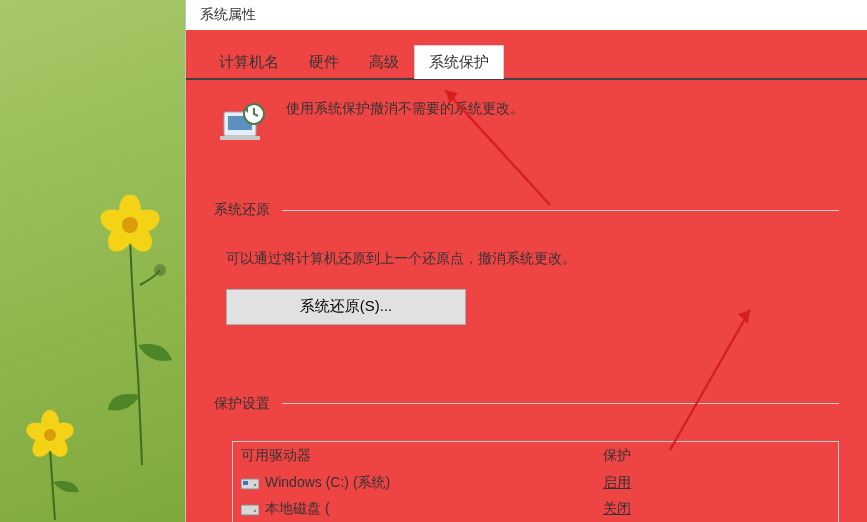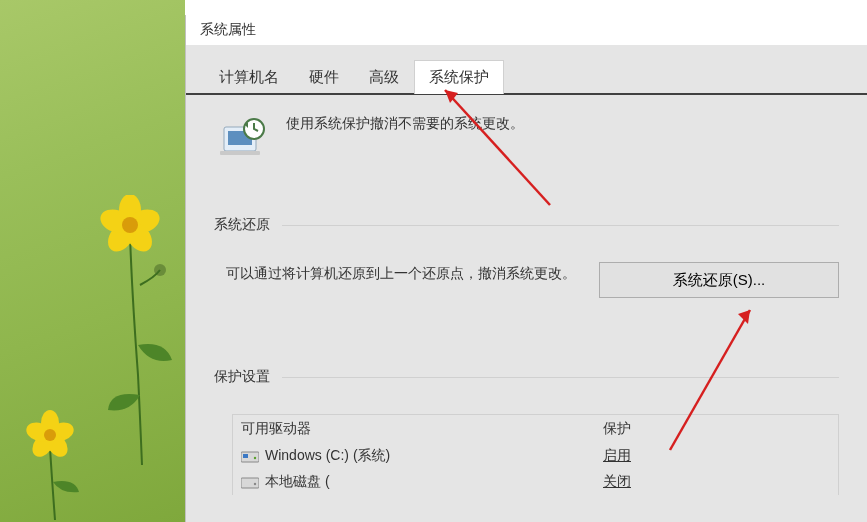--- a/index.html
+++ b/index.html
@@ -24,25 +24,24 @@
     .flower1 { top: 195px; left: 90px; }
     .flower2 { top: 410px; left: 15px; }
     .petal { fill: #f4d215; }
     .center { fill: #d99c0a; }
     .stem { stroke: #3d6e1f; stroke-width: 2; fill: none; }
     .leaf { fill: #4d8528; }
     .bud { fill: #6a8d3a; }
 
     .dialog {
       flex: 1;
-      background: #e5e5e5;
+      background: #ef4444;
       border-left: 1px solid #c0c0c0;
       display: flex;
       flex-direction: column;
-      margin-top: 15px;
     }
     .titlebar {
       padding: 6px 14px;
       font-size: 14px;
       background: #fff;
     }
     .tabstrip {
       margin-top: 14px;
       padding: 0 18px;
       border-bottom: 2px solid #404040;
@@ -83,20 +82,21 @@
     }
     .section-header .line {
       flex: 1;
       border-top: 1px solid #d0d0d0;
     }
     .section-row {
       display: flex;
       align-items: flex-start;
       gap: 18px;
       margin-left: 12px;
+      flex-direction: column;
     }
     .section-row .desc {
       flex: 1;
       line-height: 1.7;
       max-width: 390px;
     }
     .btn {
       width: 240px;
       height: 36px;
       background: #e1e1e1;

